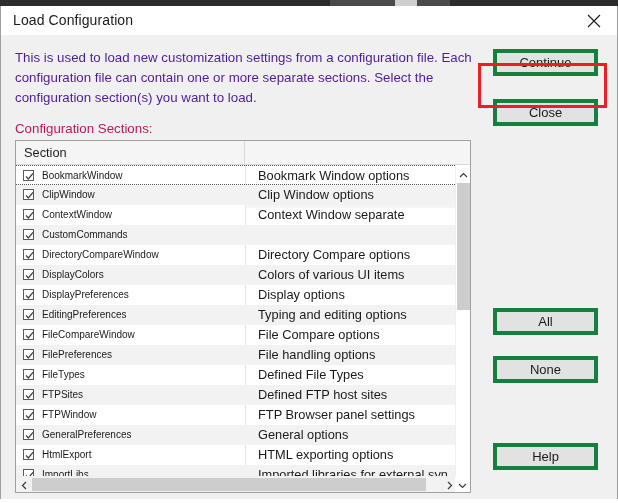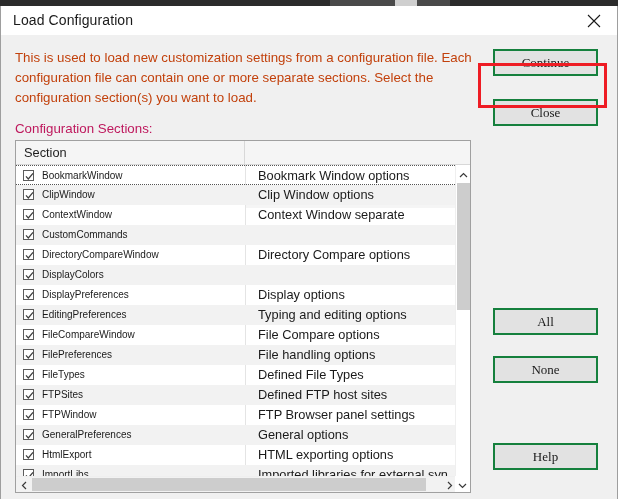--- a/index.html
+++ b/index.html
@@ -77,21 +77,21 @@
     height: 464px;
     background: #f0f0f0;
   }
 
   #intro {
     position: absolute;
     left: 14px; top: 13px;
     width: 458px;
     font-size: 13.3px;
     line-height: 20px;
-    color: #c2410c;
+    color: #4c1d95;
   }
 
   #sections-label {
     position: absolute;
     left: 14px; top: 86px;
     font-size: 13.3px;
     color: #be185d;
   }
 
   
@@ -248,28 +248,28 @@
     background: #ffffff;
     display: flex; align-items: center; justify-content: center;
   }
 
   
   .btn {
     position: absolute;
     width: 105px;
     height: 27px;
     background: #e2e2e2;
-    border: 2px solid #15803d;
+    border: 4px solid #15803d;
     box-sizing: border-box;
     font-size: 13px;
     color: #1a1a1a;
     display: flex;
     align-items: center;
     justify-content: center;
-    font-family: Liberation Serif, serif;
+    font-family: Liberation Sans, sans-serif;
   }
   #btn-continue { left: 492px; top: 14px; }
   #btn-close    { left: 492px; top: 64px; }
   #btn-all      { left: 492px; top: 273px; }
   #btn-none     { left: 492px; top: 321px; }
   #btn-help     { left: 492px; top: 408px; }
 
   
   #highlight {
     position: absolute;
@@ -362,20 +362,21 @@
             <span class="row-section">DirectoryCompareWindow</span>
             <span class="row-desc">Directory Compare options</span>
           </div>
           <div class="row alt">
             <span class="cb">
               <svg width="11" height="11" viewBox="0 0 11 11">
                 <path d="M2 5.4 L4.3 8 L9 2.3" stroke="#3c3c3c" stroke-width="1.2" fill="none"></path>
               </svg>
             </span>
             <span class="row-section">DisplayColors</span>
+            <span class="row-desc">Colors of various UI items</span>
           </div>
           <div class="row">
             <span class="cb">
               <svg width="11" height="11" viewBox="0 0 11 11">
                 <path d="M2 5.4 L4.3 8 L9 2.3" stroke="#3c3c3c" stroke-width="1.2" fill="none"></path>
               </svg>
             </span>
             <span class="row-section">DisplayPreferences</span>
             <span class="row-desc">Display options</span>
           </div>

